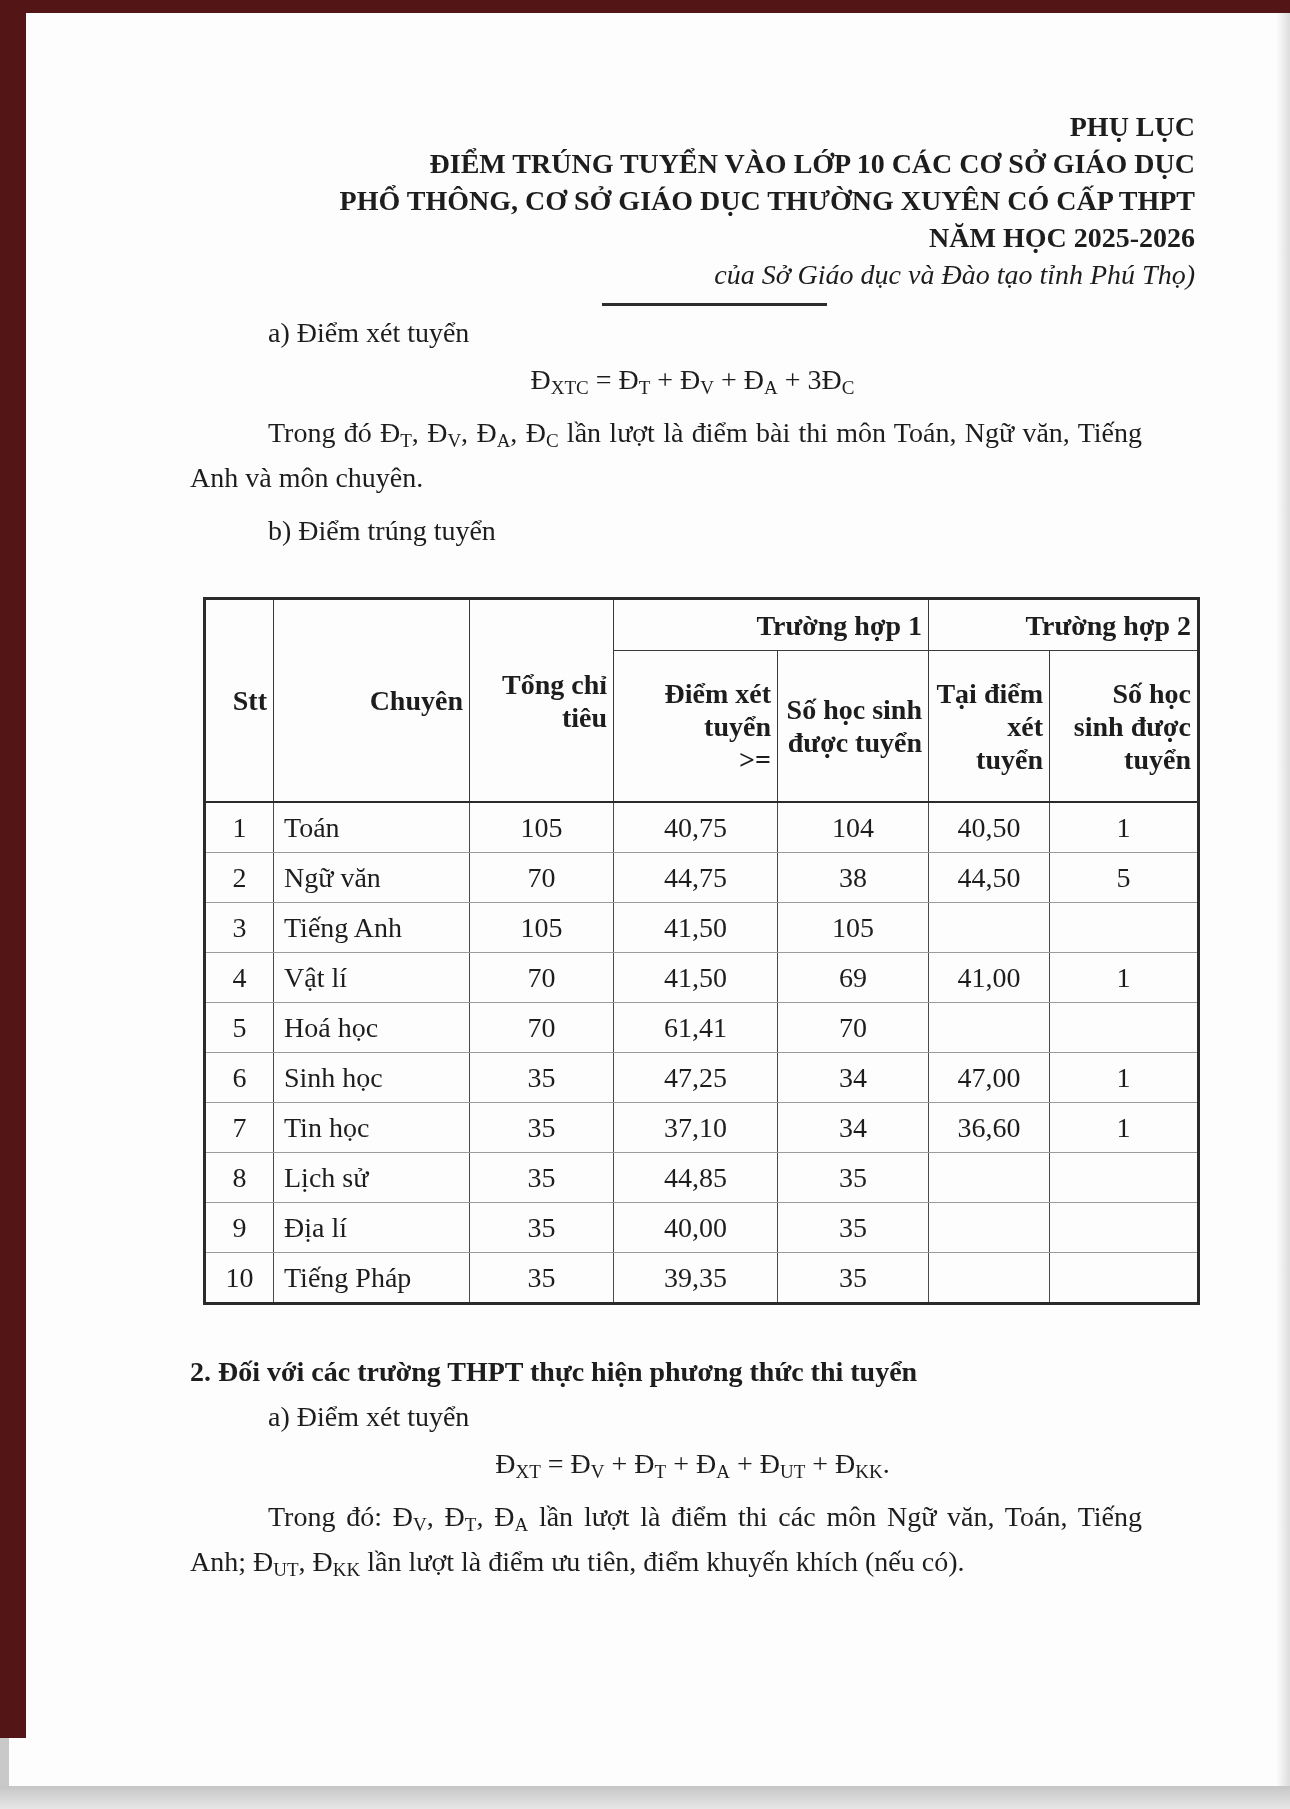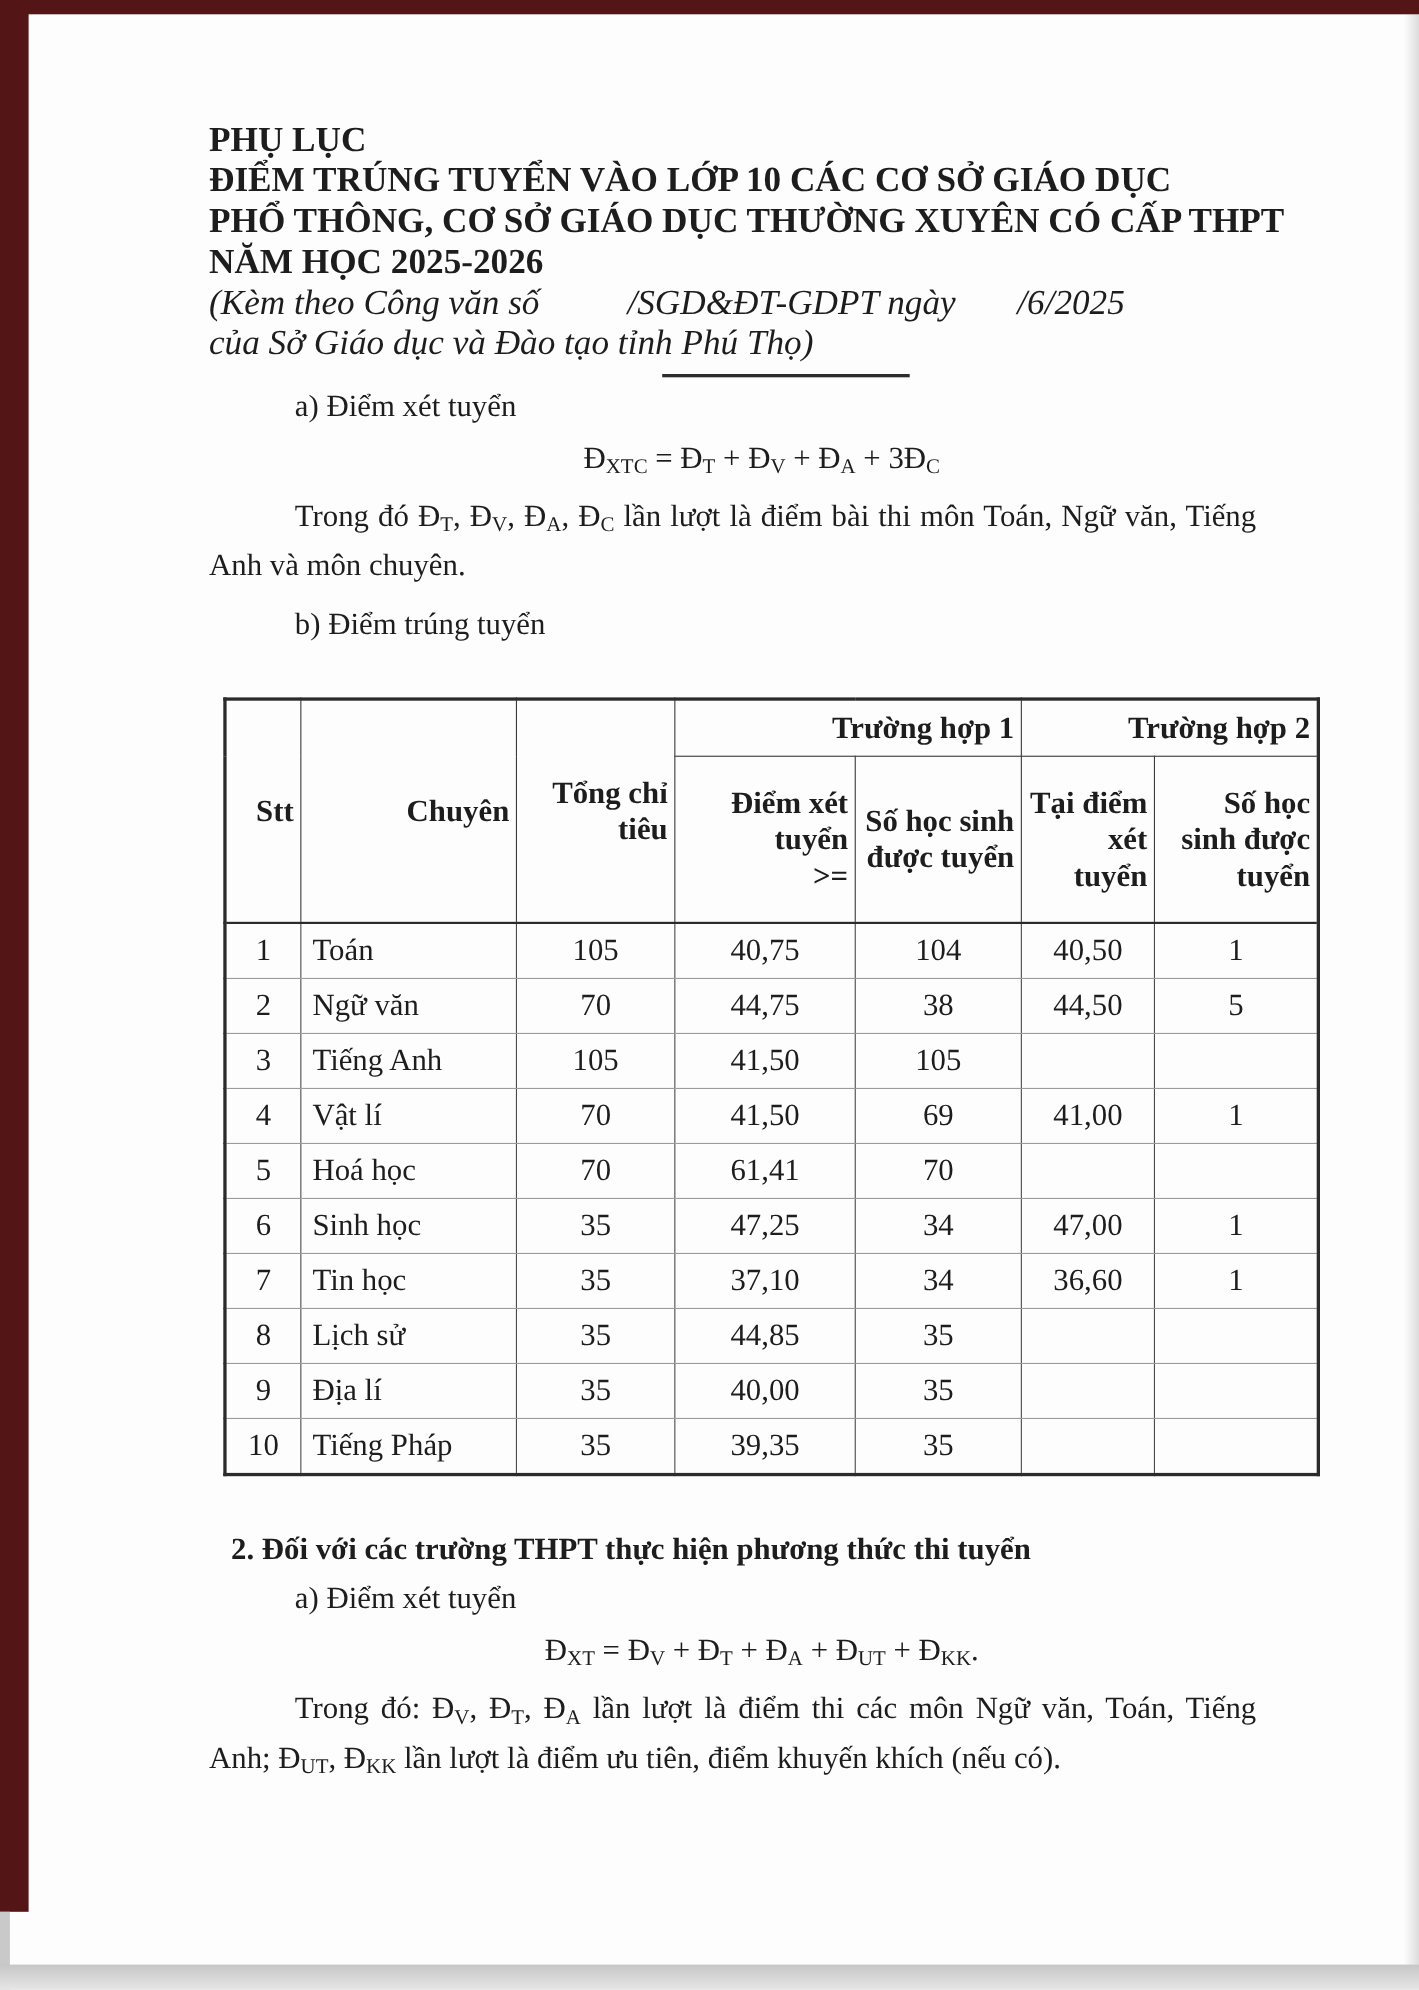--- a/index.html
+++ b/index.html
@@ -11,21 +11,21 @@
   
   .edge-top   { position:absolute; top:0; left:0; width:100%; height:13px; background:#541517; }
   .edge-left  { position:absolute; top:0; left:0; width:26px; height:1738px; background:#541517; }
   .edge-left-lower { position:absolute; top:1738px; left:0; width:9px; height:71px; background:#c9c9c9; }
   .edge-bottom{ position:absolute; top:1786px; left:0; width:100%; height:23px; background:linear-gradient(#c6c6c6,#e6e6e6); }
   .edge-right { position:absolute; top:13px; right:0; width:14px; height:1773px;
                 background:linear-gradient(to right, rgba(0,0,0,0), rgba(0,0,0,0.13)); }
 
   .content { position:absolute; left:190px; top:13px; width:1005px; }
 
-  .titles { margin-top:95px; text-align:left; font-weight:bold; font-size:32px; line-height:37px; }
+  .titles { margin-top:95px; text-align:right; font-weight:bold; font-size:28px; line-height:37px; }
   .titles .note { font-weight:normal; font-style:italic; }
   .rule { width:225px; height:3px; background:#2d2d2d; margin:10px 0 0 412px; }
 
   .h1 { margin-top:55px; font-size:28px; font-weight:bold; line-height:37px; }
   .subitem { margin:8px 0 0 78px; font-size:28px; line-height:37px; }
   .subitem.b { margin-top:16px; }
   .formula { margin-top:10px; text-align:center; font-size:28px; line-height:37px; }
   .para { margin:8px 0 0 0; width:952px; font-size:28px; line-height:37px;
           text-align:justify; text-indent:78px; }
   .sb { font-size:19px; vertical-align:-5px; }
@@ -36,40 +36,39 @@
   .scores thead th { font-weight:bold; line-height:33px; padding:2px 6px; text-align:right;
                      border-color:#3a3a3a; }
   .scores tr.group th { height:46px; }
   .scores tr.subhead th { height:146px; }
   .scores thead { border-bottom:2px solid #2b2b2b; }
   .scores tbody td { height:47px; text-align:center; vertical-align:middle;
                      border-top-color:#9b9b9b; border-bottom-color:#9b9b9b; }
   .scores tbody td.left { text-align:left; padding-left:10px; }
   .blk { display:block; }
 
-  .h2 { margin-top:48px; font-size:28px; font-weight:bold; line-height:37px;margin-left:20px; }
+  .h2 { margin-top:48px; font-size:28px; font-weight:bold; line-height:37px; }
 </style>
 </head>
 <body>
 
 <div class="screen">
   <div class="edge-top"></div>
   <div class="edge-left"></div>
   <div class="edge-left-lower"></div>
   <div class="edge-bottom"></div>
   <div class="edge-right"></div>
 
   <div class="content">
 
     <div class="titles">
       <div>PHỤ LỤC</div>
       <div>ĐIỂM TRÚNG TUYỂN VÀO LỚP 10 CÁC CƠ SỞ GIÁO DỤC</div>
       <div>PHỔ THÔNG, CƠ SỞ GIÁO DỤC THƯỜNG XUYÊN CÓ CẤP THPT</div>
       <div>NĂM HỌC 2025-2026</div>
-      <div class="note">(Kèm theo Công văn số &nbsp;&nbsp;&nbsp;&nbsp;&nbsp;&nbsp;&nbsp;&nbsp; /SGD&amp;ĐT-GDPT ngày &nbsp;&nbsp;&nbsp;&nbsp;&nbsp; /6/2025</div>
       <div class="note">của Sở Giáo dục và Đào tạo tỉnh Phú Thọ)</div>
       <div class="rule"></div>
     </div>
 
     <div class="subitem">a) Điểm xét tuyển</div>
     <div class="formula"><span>Đ</span><span class="sb">XTC</span><span> = Đ</span><span class="sb">T</span><span> + Đ</span><span class="sb">V</span><span> + Đ</span><span class="sb">A</span><span> + 3Đ</span><span class="sb">C</span></div>
     <p class="para"><span>Trong đó Đ</span><span class="sb">T</span><span>, Đ</span><span class="sb">V</span><span>, Đ</span><span class="sb">A</span><span>, Đ</span><span class="sb">C</span><span> lần lượt là điểm bài thi môn Toán, Ngữ văn, Tiếng Anh và môn chuyên.</span></p>
     <div class="subitem b">b) Điểm trúng tuyển</div>
 
     <table class="scores">

